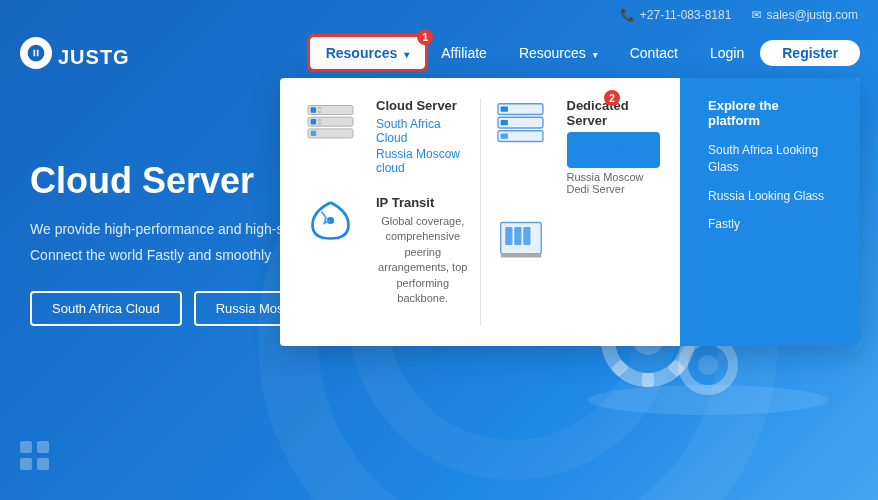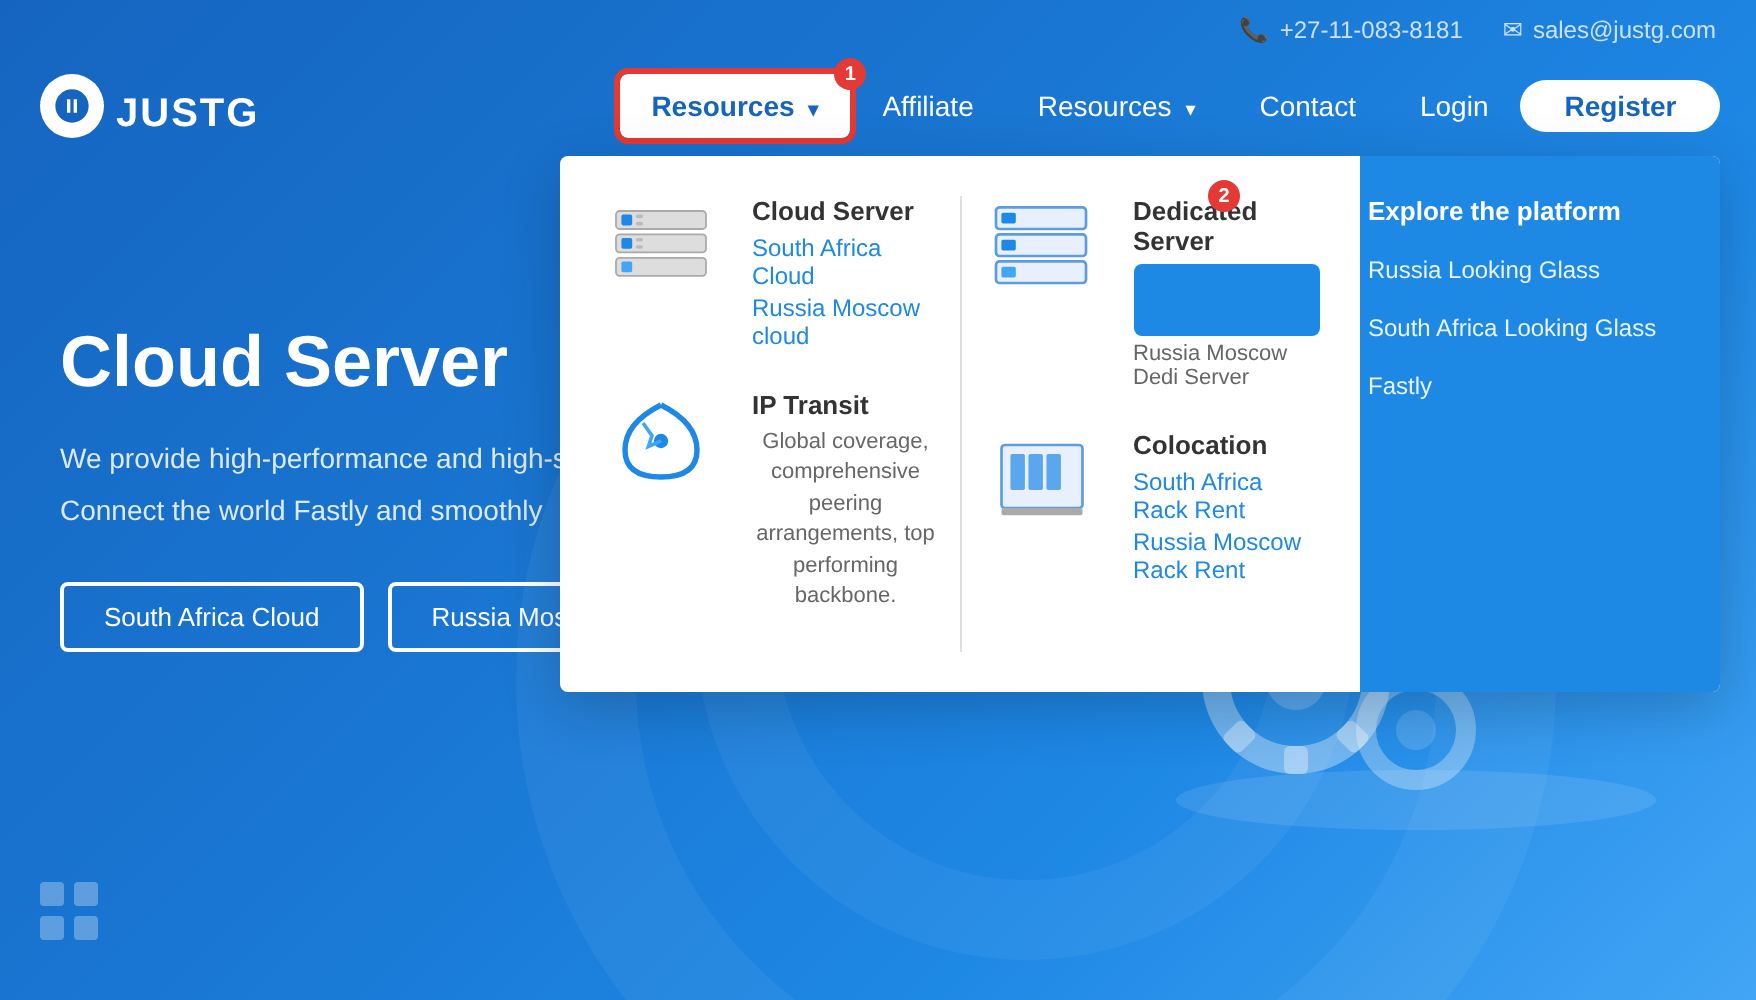--- a/index.html
+++ b/index.html
@@ -162,21 +162,21 @@
 
     .dropdown-left {
       flex: 1;
       padding: 20px;
     }
 
     .dropdown-right {
       width: 180px;
       background: #1e88e5;
       border-radius: 0 4px 4px 0;
-      padding: 20px 4px;
+      padding: 20px 28px;
     }
 
     .service-section {
       display: flex;
       gap: 16px;
       margin-bottom: 20px;
     }
 
     .service-icon {
       width: 60px;
@@ -458,35 +458,30 @@
           <div class="service-section">
             <div class="service-icon">
               <svg width="50" height="45" viewBox="0 0 55 50">
                 <rect x="5" y="5" width="45" height="35" rx="2" fill="#e8f0fe" stroke="#5c9ce5" stroke-width="1.5"></rect>
                 <rect x="10" y="10" width="8" height="20" rx="1" fill="#1e88e5" opacity="0.7"></rect>
                 <rect x="20" y="10" width="8" height="20" rx="1" fill="#1e88e5" opacity="0.7"></rect>
                 <rect x="30" y="10" width="8" height="20" rx="1" fill="#1e88e5" opacity="0.7"></rect>
                 <rect x="5" y="40" width="45" height="4" rx="1" fill="#aaa"></rect>
               </svg>
             </div>
-            <div class="service-info">
-              <h4>Colocation</h4>
-              <a class="link">South Africa Rack Rent</a>
-              <a class="link">Russia Moscow Rack Rent</a>
-            </div>
           </div>
         </div>
       </div>
     </div>
 
     <div class="dropdown-right">
       <div class="right-menu">
         <h5>Explore the platform</h5>
+        <div class="right-menu-item">South Africa Looking Glass</div>
         <div class="right-menu-item">Russia Looking Glass</div>
-        <div class="right-menu-item">South Africa Looking Glass</div>
         <div class="right-menu-item">Fastly</div>
       </div>
     </div>
   </div>
 
   <div class="hero-content">
     <h1>Cloud Server</h1>
     <p>We provide high-performance and high-spe...</p>
     <p>Connect the world Fastly and smoothly</p>
     <div class="hero-buttons">

